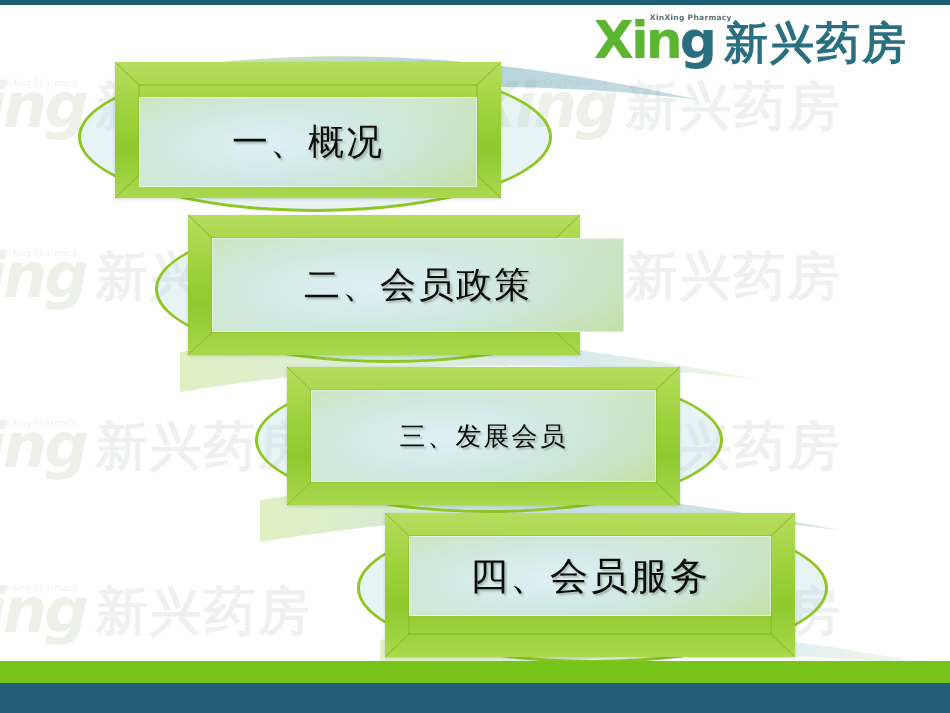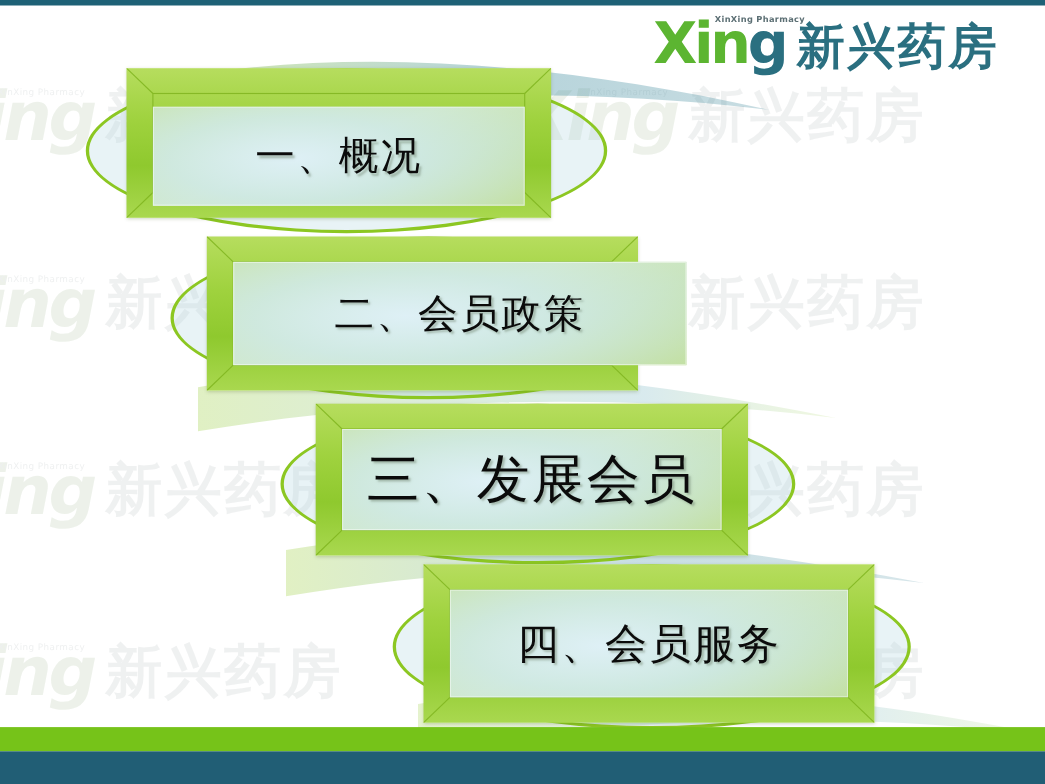--- a/index.html
+++ b/index.html
@@ -211,38 +211,38 @@
     <svg class="seams" style="left:287px;top:367px;" width="393" height="138" viewBox="0 0 393 138">
       <g stroke="#7fb41f" stroke-width="1" fill="none" opacity=".85">
         <line x1="0" y1="0" x2="24" y2="23"></line>
         <line x1="393" y1="0" x2="369" y2="23"></line>
         <line x1="0" y1="138" x2="24" y2="115"></line>
         <line x1="393" y1="138" x2="369" y2="115"></line>
         <rect x="24" y="23" width="345" height="92"></rect>
       </g>
     </svg>
     <div class="panel" style="left:311px;top:390px;width:345px;height:92px;">
-      <span class="panel-text" style="font-size:48px;">三、发展会员</span>
+      <span class="panel-text" style="font-size:26px;">三、发展会员</span>
     </div>
   </div>
 
   <div class="item">
     <div class="ellipse" style="left:357px;top:513px;width:465px;height:144px;"></div>
 
     <div class="bevel" style="left:385px;top:513px;width:410px;height:144px;"></div>
     <svg class="seams" style="left:385px;top:513px;" width="410" height="144" viewBox="0 0 410 144">
       <g stroke="#7fb41f" stroke-width="1" fill="none" opacity=".85">
         <line x1="0" y1="0" x2="24" y2="23"></line>
         <line x1="410" y1="0" x2="386" y2="23"></line>
         <line x1="0" y1="144" x2="24" y2="121"></line>
         <line x1="410" y1="144" x2="386" y2="121"></line>
         <rect x="24" y="23" width="362" height="98"></rect>
       </g>
     </svg>
-    <div class="panel" style="left:409px;top:536px;width:362px;height:98px;align-items:center;">
+    <div class="panel" style="left:409px;top:536px;width:362px;height:80px;align-items:center;">
       <span class="panel-text" style="font-size:38px;">四、会员服务</span>
     </div>
   </div>
 
   <div class="logo">
     <span class="logo-x"><span>Xin</span><span class="logo-g">g</span><span class="logo-tag">XinXing Pharmacy</span></span>
     <span class="logo-cn">新兴药房</span>
   </div>
 
   <div class="band-top"></div>

